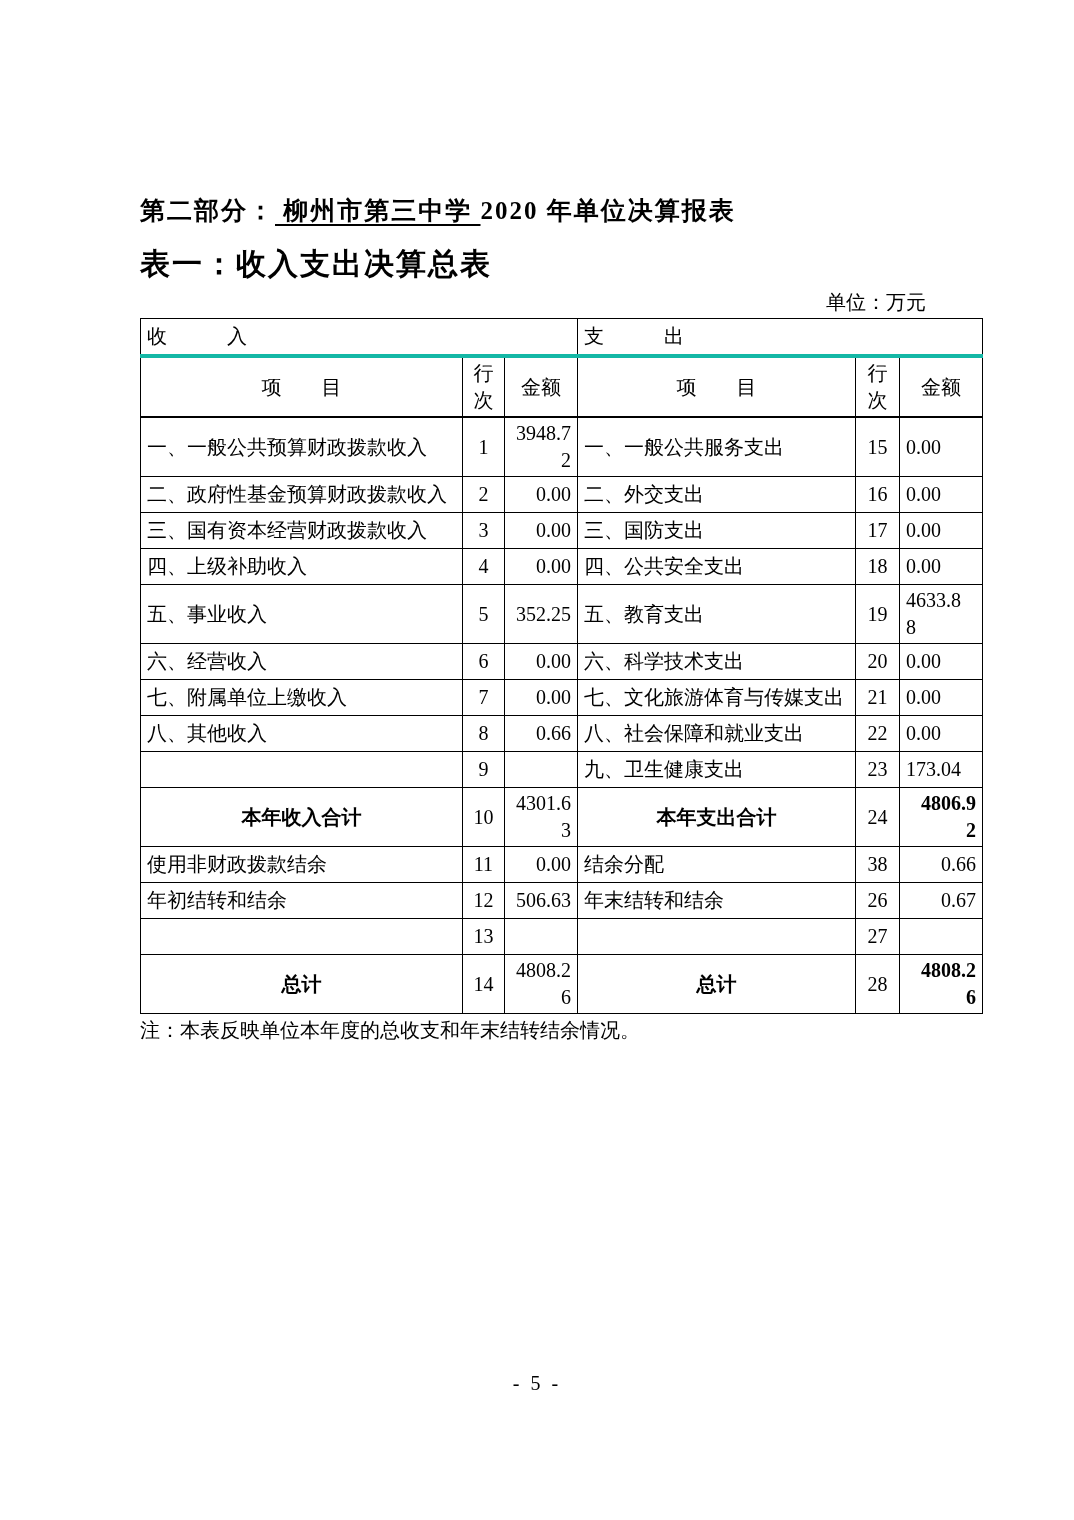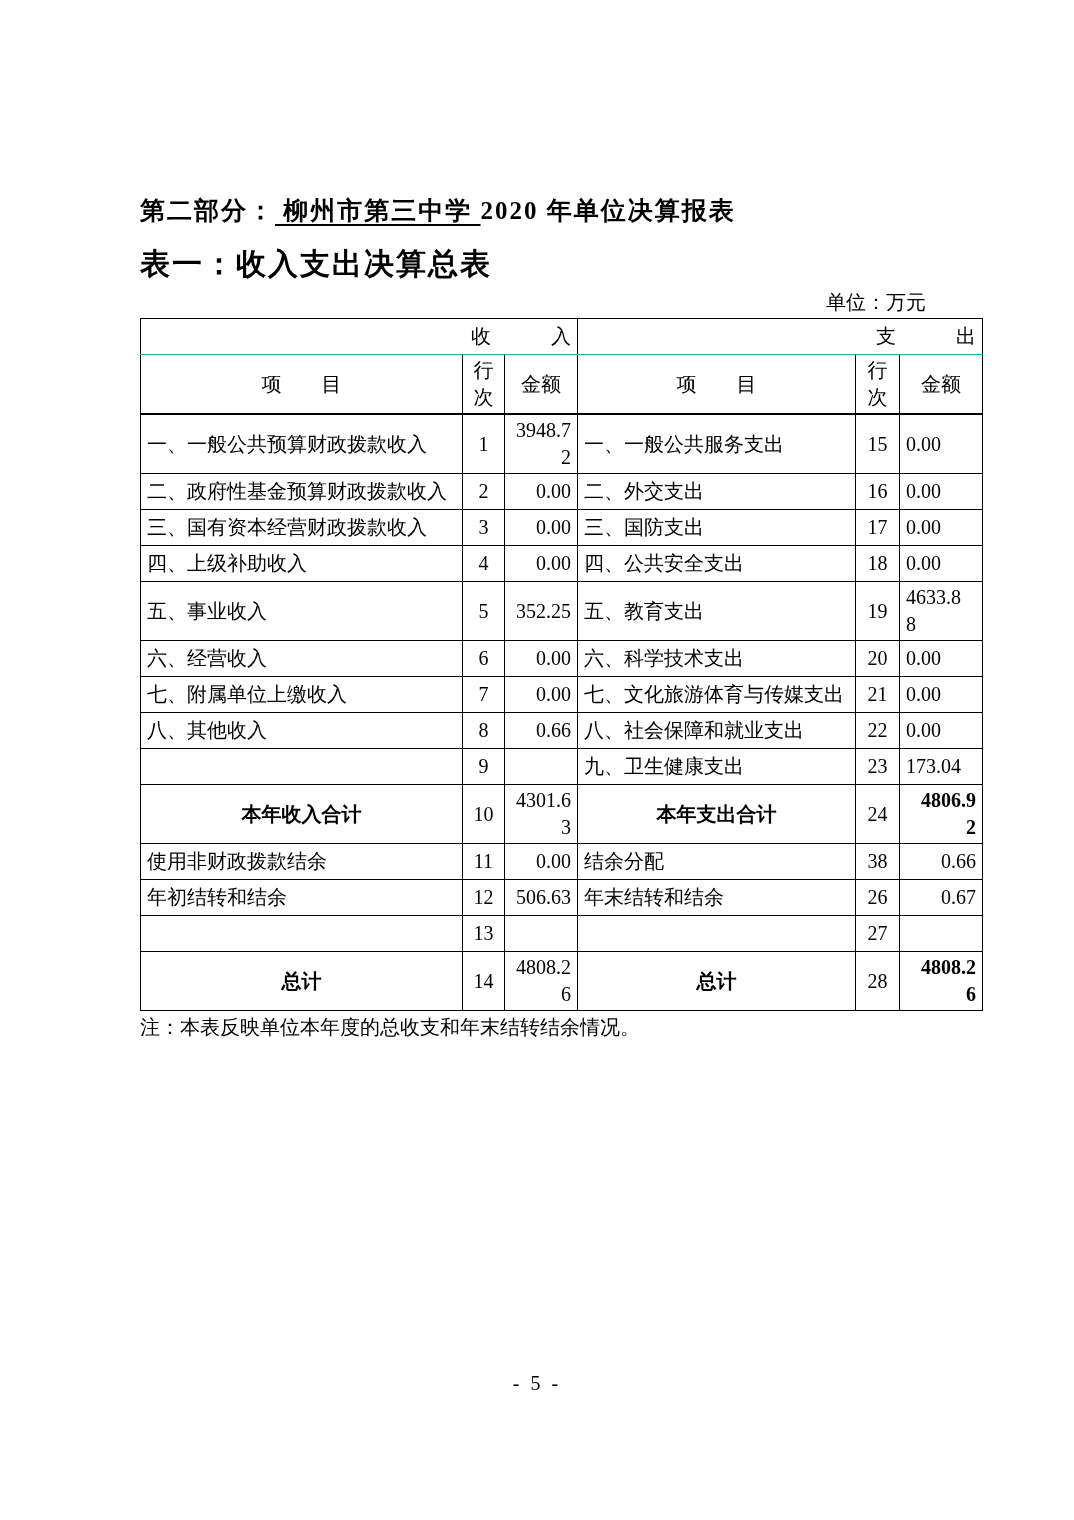--- a/index.html
+++ b/index.html
@@ -60,21 +60,21 @@
     width:842px;
     font-size:20px;
   }
   table.budget-table td{
     border:1px solid #000;
     padding:2px 6px;
     line-height:27px;
     vertical-align:middle;
     overflow:hidden;
   }
-  tr.r-head1 td{height:31px;text-align:right;border-bottom:1px solid #14b8a6;}
+  tr.r-head1 td{height:31px;text-align:left;border-bottom:4px solid #14b8a6;}
   tr.r-head2 td{height:50px;text-align:center;border-bottom:2px solid #000;}
   tr.r-lanci td{height:31px;text-align:center;}
   tr.r-data td{height:31px;}
   tr.r-data.tall td{height:53px;}
   .pre{white-space:pre-line;}
   td.item{text-align:left;padding-left:10px;}
   td.item.total{text-align:center;font-weight:bold;}
   td.num{text-align:center;padding:2px 2px;}
   td.amt{white-space:pre-line;padding:2px 7px;}
   td.a-right{text-align:right;}

